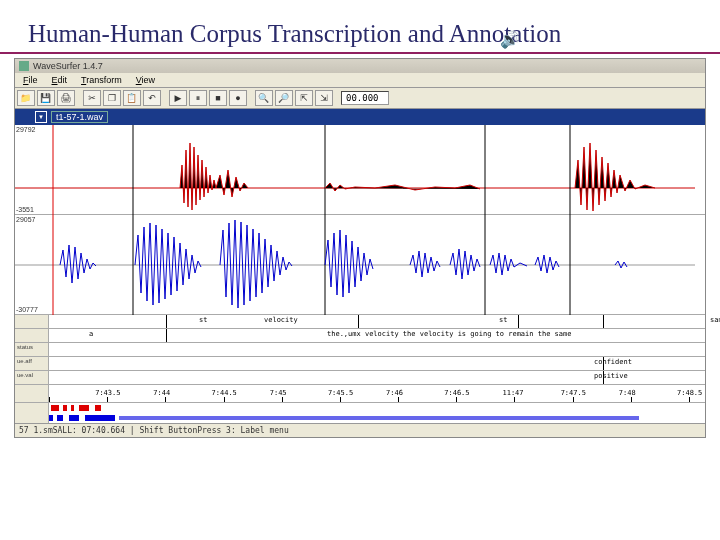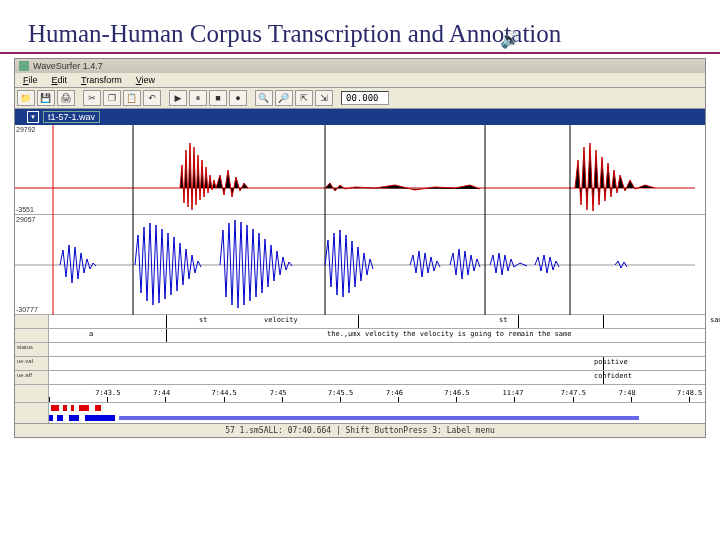--- a/index.html
+++ b/index.html
@@ -9,21 +9,21 @@
   .app { margin: 4px 14px 16px 14px; border: 1px solid #888; background: #ece9d8; font-size: 9px; }
   .titlebar { background: linear-gradient(#d8d4c8,#c8c4b8); padding: 2px 4px; font-size: 9px; color: #333; display: flex; align-items: center; gap: 4px; }
   .titlebar .wicon { width: 10px; height: 10px; background: #6a8; display: inline-block; }
   .menubar { display: flex; gap: 2px; padding: 1px 2px; background: #ece9d8; border-bottom: 1px solid #999; font-size: 9px; align-items: center; }
   .menubar span { padding: 1px 6px; }
   .menubar span u { text-decoration: underline; }
   .toolbar { display: flex; align-items: center; gap: 2px; padding: 2px; background: #ece9d8; border-bottom: 1px solid #999; }
   .tbtn { width: 18px; height: 16px; border: 1px solid #999; background: #f4f2ea; display: flex; align-items: center; justify-content: center; font-size: 9px; color: #333; }
   .tsep { width: 4px; }
   .tread { border: 1px inset #999; background: #fff; padding: 1px 4px; font-family: monospace; font-size: 9px; min-width: 48px; }
-  .filebar { background: #1a3a8a; color: #fff; padding: 2px 12px; display: flex; align-items: center; gap: 4px; font-size: 9px; }
+  .filebar { background: #1a3a8a; color: #fff; padding: 2px 20px; display: flex; align-items: center; gap: 4px; font-size: 9px; }
   .filebar .dd { width: 12px; height: 12px; border: 1px solid #fff; display: flex; align-items: center; justify-content: center; font-size: 7px;}
   .filebar .fname { border: 1px solid #7a9; background: #1a3a8a; padding: 0 4px; }
   .canvas-area { background: #fff; }
   .pane { position: relative; background: #fff; border-bottom: 1px solid #aaa; }
   .ylabel-left { position: absolute; left: 1px; font-size: 7px; color: #333; }
   .wave svg { display: block; }
   .midline-red { stroke: #cc0000; stroke-width: 1; }
   .midline-grey { stroke: #999; stroke-width: 1; }
   .vline { stroke: #000; stroke-width: 1; }
   .cursor-red { stroke: #d00; stroke-width: 1; }
@@ -34,21 +34,21 @@
   .seg { position: absolute; top: 0; bottom: 0; border-right: 1px solid #000; }
   .ruler { height: 18px; display: flex; border-bottom: 1px solid #aaa; }
   .ruler .trackbody { background: #fff; }
   .tick { position: absolute; bottom: 0; width: 1px; height: 5px; background: #000; }
   .ticklab { position: absolute; bottom: 5px; font-size: 7px; font-family: monospace; }
   .barrow { height: 10px; display: flex; }
   .barrow .trackbody { background: #fff; position: relative; }
   .mini { position: absolute; top: 2px; height: 6px; }
   .mini.red { background: #d00; }
   .mini.blue { background: #00d; }
-  .statusbar { background: #ece9d8; border-top: 1px solid #999; padding: 2px 4px; font-size: 8px; font-family: monospace; color: #333; text-align: center; }
+  .statusbar { background: #ece9d8; border-top: 1px solid #999; padding: 2px 4px; font-size: 8px; font-family: monospace; color: #333; }
 </style>
 </head>
 <body>
 
 <div class="speaker-icon">🔊</div>
 
 <h1 class="slide-title">Human-Human Corpus Transcription and Annotation</h1>
 
 <div class="app">
 
@@ -173,32 +173,32 @@
         <span class="lab" style="left:278px">the.,umx velocity the velocity is going to remain the same</span>
       </div>
     </div>
 
     <div class="anntrack">
       <div class="lefthandle">status</div>
       <div class="trackbody"></div>
     </div>
 
     <div class="anntrack">
+      <div class="lefthandle">ue.aff</div>
+      <div class="trackbody">
+        <div class="seg" style="left:470px;width:85px"></div>
+        <span class="lab" style="left:545px">confident</span>
+      </div>
+    </div>
+
+    <div class="anntrack">
       <div class="lefthandle">ue.val</div>
       <div class="trackbody">
         <div class="seg" style="left:470px;width:85px"></div>
         <span class="lab" style="left:545px">positive</span>
-      </div>
-    </div>
-
-    <div class="anntrack">
-      <div class="lefthandle">ue.aff</div>
-      <div class="trackbody">
-        <div class="seg" style="left:470px;width:85px"></div>
-        <span class="lab" style="left:545px">confident</span>
       </div>
     </div>
 
     <div class="ruler">
       <div class="lefthandle"></div>
       <div class="trackbody" id="ruler-body">
           <div class="tick" style="left: 0px;"></div>
           <div class="tick" style="left: 58.1818px;"></div>
           <div class="ticklab" style="left: 46.1818px;">7:43.5</div>
           <div class="tick" style="left: 116.364px;"></div>

